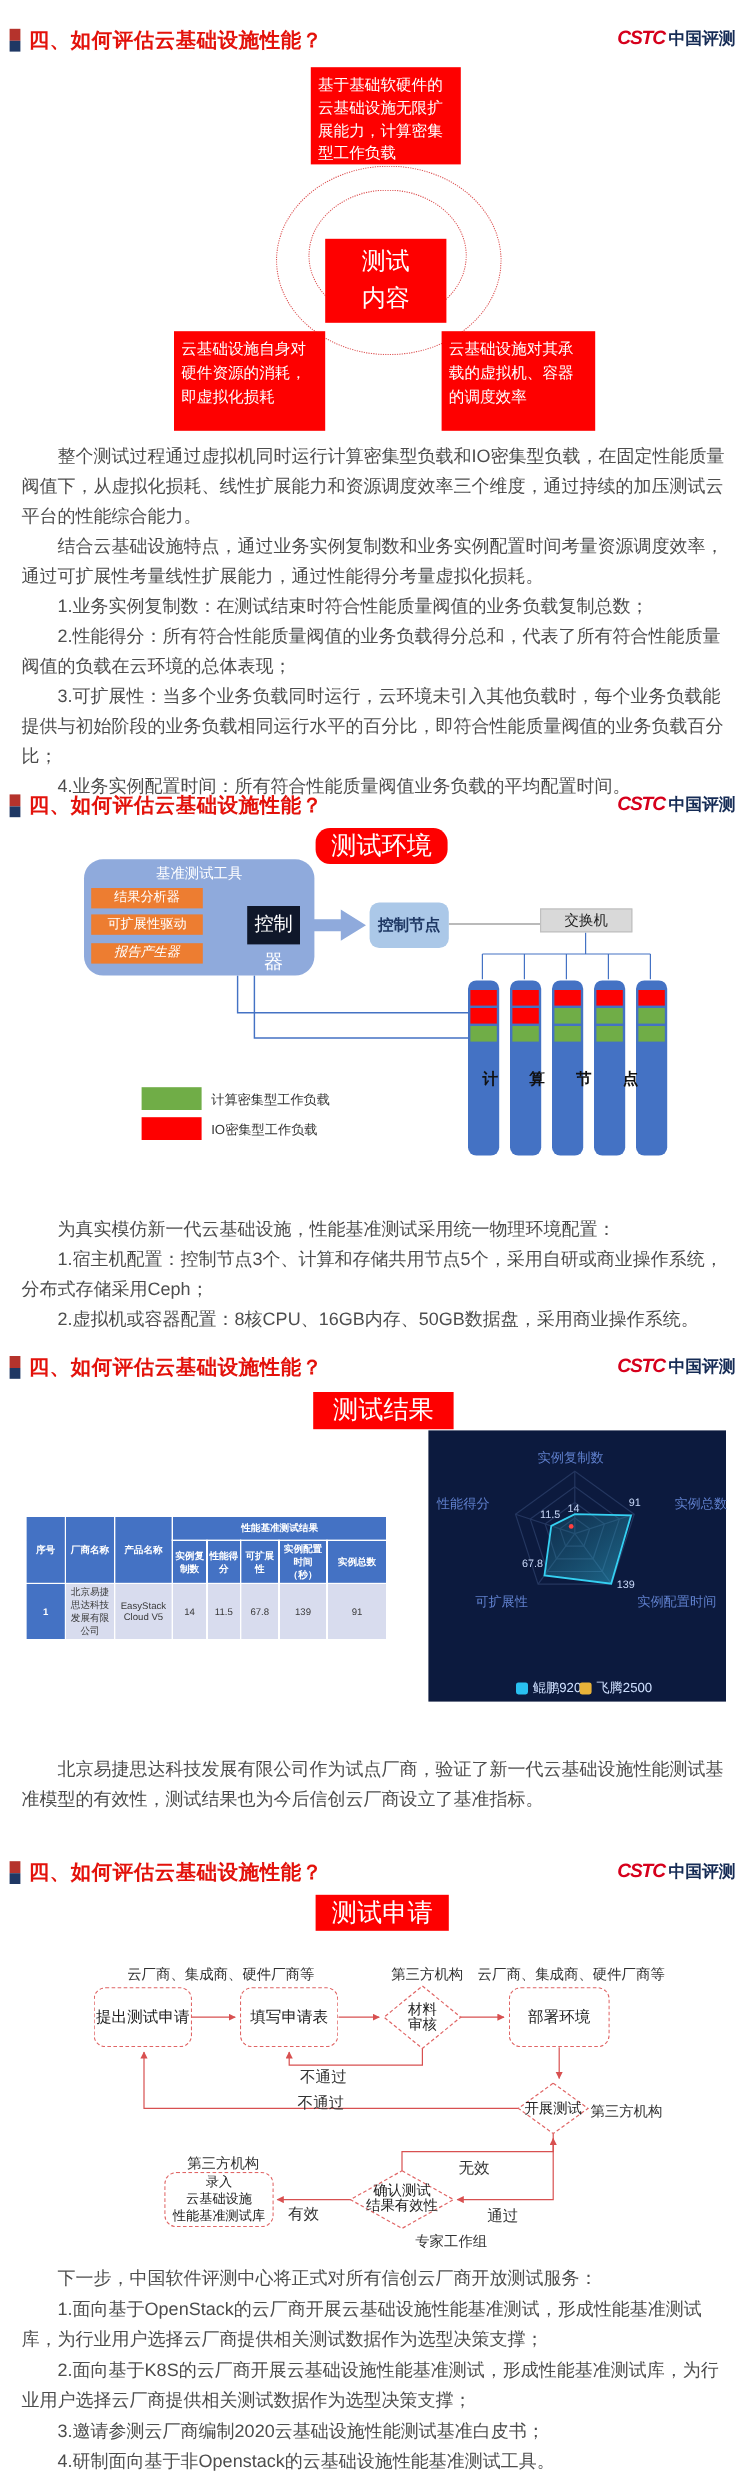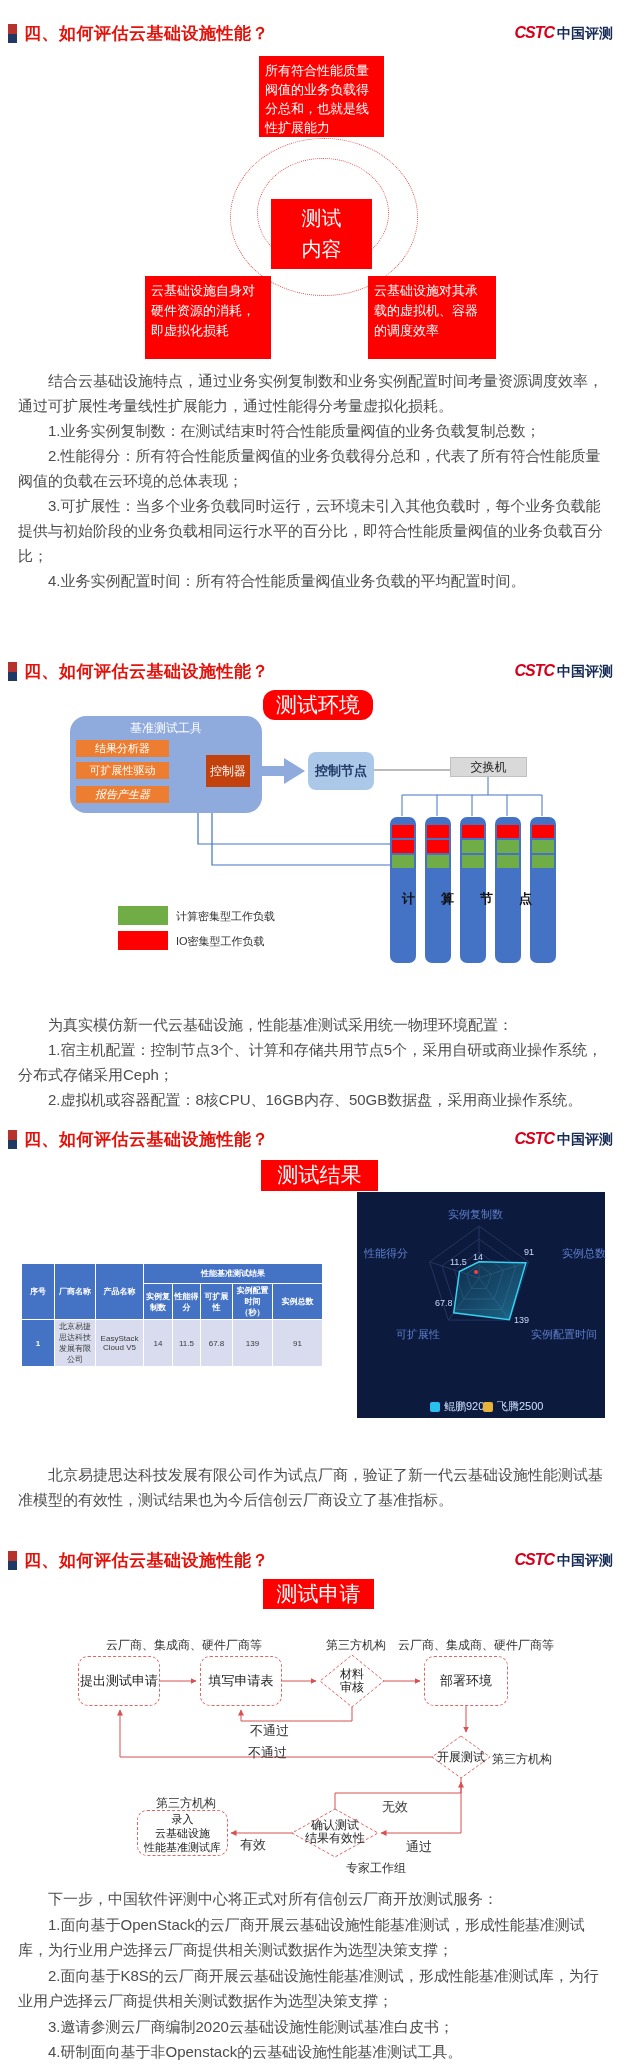--- a/index.html
+++ b/index.html
@@ -26,22 +26,22 @@
         font-family:"Liberation Serif",serif;font-size:20px;line-height:31px;padding-top:4px;box-sizing:border-box;}
   
   .textblock{position:absolute;left:18px;width:592px;font-size:15px;line-height:25px;color:#4d4d4d;}
   .textblock p{margin:0;text-indent:2em;}
   
   .bigbox{position:absolute;left:70px;top:716px;width:192px;height:97px;background:#8faadc;border-radius:16px;}
   .bigbox-title{position:absolute;left:70px;top:720px;width:192px;text-align:center;color:#fff;
         font-size:12px;font-family:"Liberation Serif",serif;}
   .oitem{position:absolute;left:76px;width:93px;height:17px;background:#ed7d31;color:#fff;
         font-size:11px;line-height:17px;text-align:center;font-family:"Liberation Serif",serif;}
-  .ctrl{position:absolute;left:206px;top:755px;width:44px;height:32px;background:#c2410c;color:#fff;
-        font-size:12px;line-height:32px;text-align:center;font-family:"Liberation Serif",serif;}
+  .ctrl{position:absolute;left:206px;top:755px;width:44px;height:32px;background:#0f172a;color:#fff;
+        font-size:16px;line-height:32px;text-align:center;font-family:"Liberation Serif",serif;}
   .cnode{position:absolute;left:308px;top:752px;width:66px;height:38px;background:#abc8e8;border-radius:8px;
         color:#1f3864;font-weight:bold;font-size:13px;line-height:38px;text-align:center;}
   .switch{position:absolute;left:450px;top:757px;width:77px;height:20px;background:#d9d9d9;border:1px solid #c0c0c0;
         box-sizing:border-box;color:#222;font-size:12px;line-height:18px;text-align:center;font-family:"Liberation Serif",serif;}
   .tower{position:absolute;width:26px;height:146px;background:#4472c4;border-radius:7px;top:817px;}
   .tseg{position:absolute;left:2px;width:22px;height:13px;}
   .cn-label{position:absolute;left:402px;top:890px;font-size:13px;font-weight:bold;color:#111;
         letter-spacing:26px;font-family:"Liberation Serif",serif;white-space:nowrap;}
   .lswatch{position:absolute;left:118px;width:50px;height:19px;}
   .llabel{position:absolute;left:176px;font-size:11px;color:#333;}
@@ -79,29 +79,30 @@
         <i class="b-top"></i>
         <i class="b-bot"></i>
       </span>
     <h2 class="sec-title">四、如何评估云基础设施性能？</h2>
     <div class="logo">
       <span class="cstc">CSTC</span>
       <span class="logo-cn">中国评测</span>
     </div>
   </div>
 
-  <div class="rbox" style="left:259px;top:56px;width:125px;height:81px;">所有符合性能质量阀值的业务负载得分总和，也就是线性扩展能力</div>
+  <div class="rbox" style="left:259px;top:56px;width:125px;height:81px;">基于基础软硬件的云基础设施无限扩展能力，计算密集型工作负载</div>
   <div class="dcirc" style="left:230px;top:138px;width:186px;height:156px;"></div>
   <div class="dcirc" style="left:257px;top:158px;width:130px;height:108px;"></div>
   <div class="centerbox" style="left:271px;top:199px;width:101px;height:70px;white-space:pre-line;">测试
 内容</div>
   <div class="rbox" style="left:145px;top:276px;width:126px;height:83px;line-height:20px;">云基础设施自身对硬件资源的消耗，即虚拟化损耗</div>
   <div class="rbox" style="left:368px;top:276px;width:128px;height:83px;line-height:20px;">云基础设施对其承载的虚拟机、容器的调度效率</div>
 
   <div class="textblock" style="top:368px;">
+    <p>整个测试过程通过虚拟机同时运行计算密集型负载和IO密集型负载，在固定性能质量阀值下，从虚拟化损耗、线性扩展能力和资源调度效率三个维度，通过持续的加压测试云平台的性能综合能力。</p>
     <p>结合云基础设施特点，通过业务实例复制数和业务实例配置时间考量资源调度效率，通过可扩展性考量线性扩展能力，通过性能得分考量虚拟化损耗。</p>
     <p>1.业务实例复制数：在测试结束时符合性能质量阀值的业务负载复制总数；</p>
     <p>2.性能得分：所有符合性能质量阀值的业务负载得分总和，代表了所有符合性能质量阀值的负载在云环境的总体表现；</p>
     <p>3.可扩展性：当多个业务负载同时运行，云环境未引入其他负载时，每个业务负载能提供与初始阶段的业务负载相同运行水平的百分比，即符合性能质量阀值的业务负载百分比；</p>
     <p>4.业务实例配置时间：所有符合性能质量阀值业务负载的平均配置时间。</p>
   </div>
 
   <div class="sec-header" style="top:660px;">
     <span class="bullet">
         <i class="b-top"></i>

